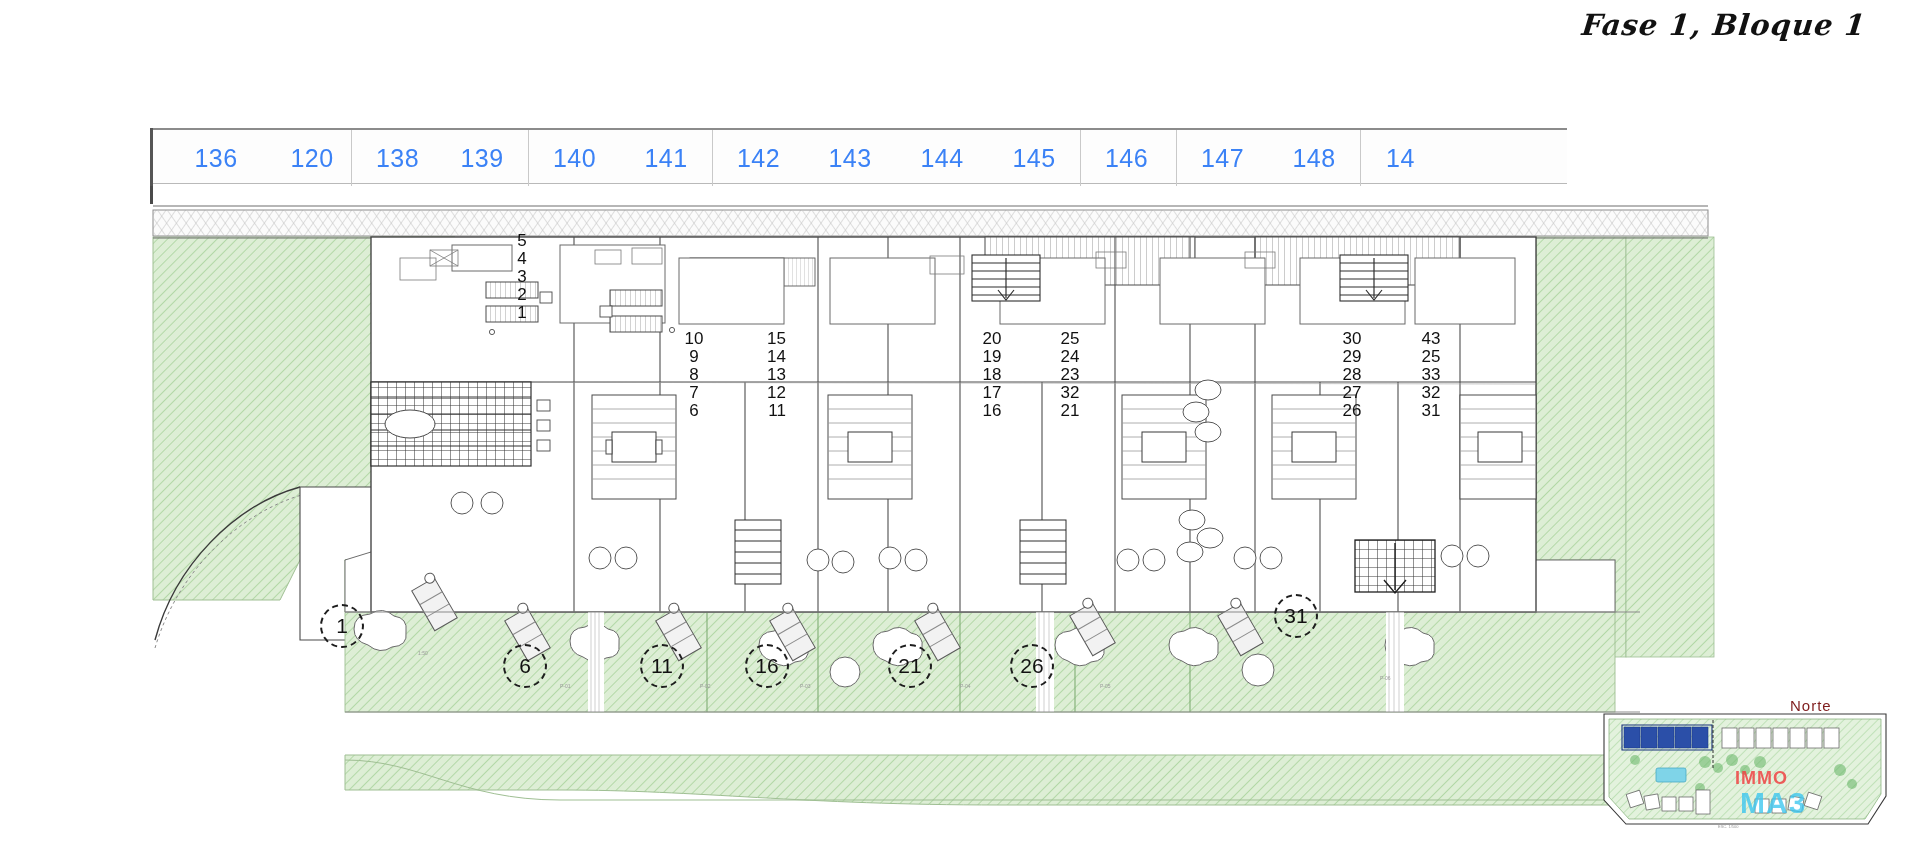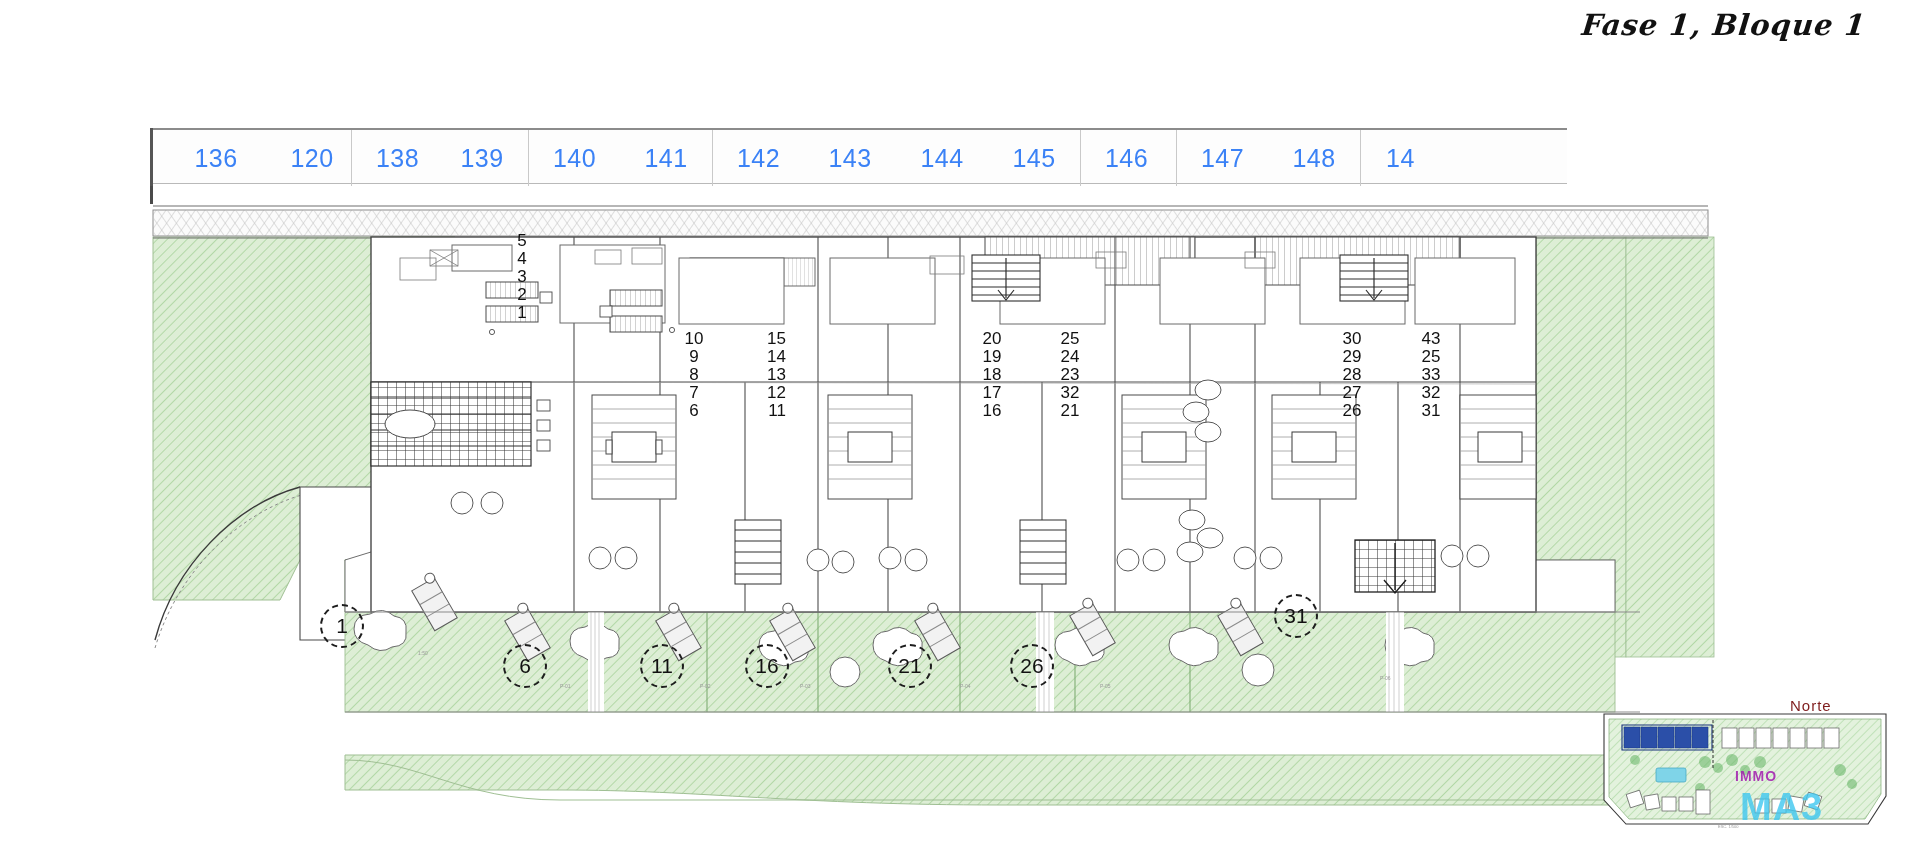--- a/index.html
+++ b/index.html
@@ -64,22 +64,22 @@
   }
   #fase-label{
     position:absolute; left:1632px; top:726px;
     font-size:13px; color:#1b1b1b; letter-spacing:.6px;
     font-weight:400;
   }
   .watermark{
     position:absolute; pointer-events:none;
     font-weight:700; letter-spacing:1px;
   }
-  #wm-immo{ left:1735px; top:768px; font-size:14px; color:#a21caf; opacity:.85;}
-  #wm-ma3 { left:1740px; top:786px; font-size:38px; color:#3fc7ef; opacity:.8;}
+  #wm-immo{ left:1735px; top:768px; font-size:18px; color:#ef4444; opacity:.85;}
+  #wm-ma3 { left:1740px; top:786px; font-size:30px; color:#3fc7ef; opacity:.8;}
 
   
   .num-col{
     position:absolute;
     font-size:17px; line-height:18px; color:#111;
     text-align:center; width:34px;
     font-family:"Liberation Sans",sans-serif;
   }
   .num-col span{display:block;}
 

